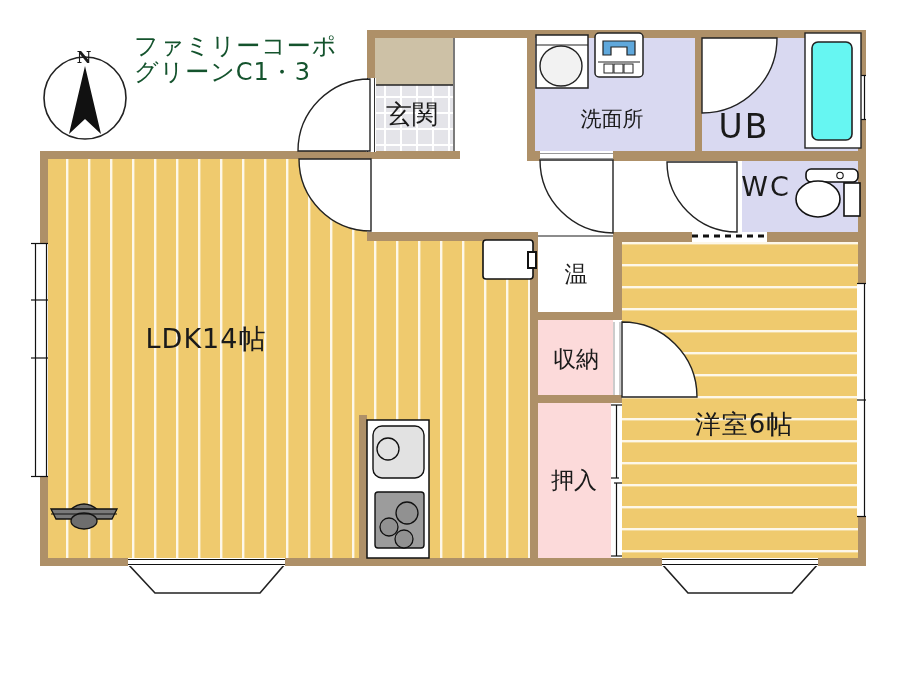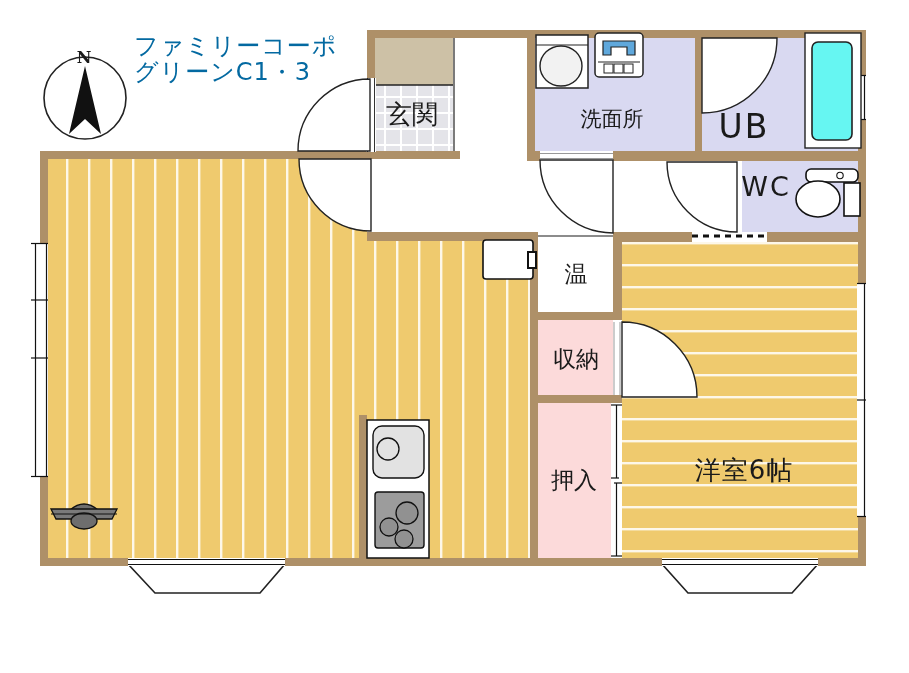--- a/index.html
+++ b/index.html
@@ -2,21 +2,21 @@
 <html><head>
 <meta charset="utf-8">
 <style>
   html,body{margin:0;padding:0;background:#fff;}
   #stage{position:relative;width:909px;height:673px;background:#ffffff;overflow:hidden;
          font-family:"DejaVu Sans",sans-serif;color:#1a1a1a;}
   #plan-svg{position:absolute;left:0;top:0;}
   .lbl{position:absolute;transform:translate(-50%,-50%);white-space:nowrap;
        font-family:"DejaVu Sans",sans-serif;color:#1a1a1a;}
   .title-block{position:absolute;left:134px;top:33px;font-size:24px;line-height:26px;
-       letter-spacing:1px;color:#0369a1;}
+       letter-spacing:1px;color:#14532d;}
   .n-lbl{font-family:"DejaVu Serif",serif;font-weight:bold;}
 </style>
 </head>
 <body>
 
 <div id="stage">
 
 <svg id="plan-svg" width="909" height="673" viewBox="0 0 909 673">
   <defs>
     <pattern id="vwood" width="22" height="22" patternUnits="userSpaceOnUse">
@@ -214,14 +214,15 @@
 
   <div class="lbl n-lbl" style="left:84px;top:57px;font-size:16px;">N</div>
 
   <div class="lbl" style="left:412px;top:114px;font-size:26px;">玄関</div>
   <div class="lbl" style="left:612px;top:119px;font-size:21px;text-align:right;">洗面所</div>
   <div class="lbl" style="left:744px;top:126px;font-size:33px;letter-spacing:2px;">UB</div>
   <div class="lbl" style="left:766px;top:186px;font-size:27px;letter-spacing:2px;">WC</div>
   <div class="lbl" style="left:576px;top:274px;font-size:23px;">温</div>
   <div class="lbl" style="left:576px;top:359px;font-size:23px;">収納</div>
   <div class="lbl" style="left:574px;top:480px;font-size:23px;">押入</div>
-  <div class="lbl" style="left:744px;top:424px;font-size:26px;letter-spacing:1px;margin-top:46px;">洋室6帖</div>
+  <div class="lbl" style="left:206px;top:339px;font-size:27px;letter-spacing:1px;">LDK14帖</div>
+  <div class="lbl" style="left:744px;top:424px;font-size:26px;letter-spacing:1px;">洋室6帖</div>
 </div>
 
 </body></html>

